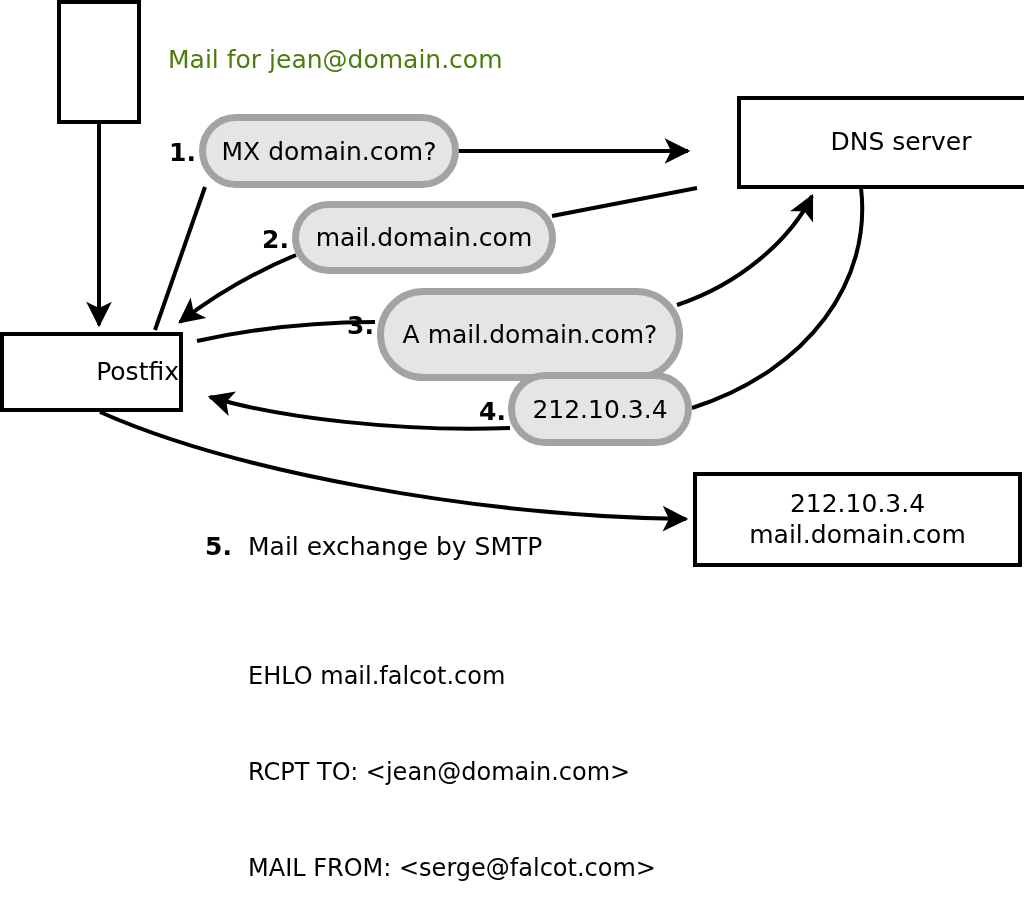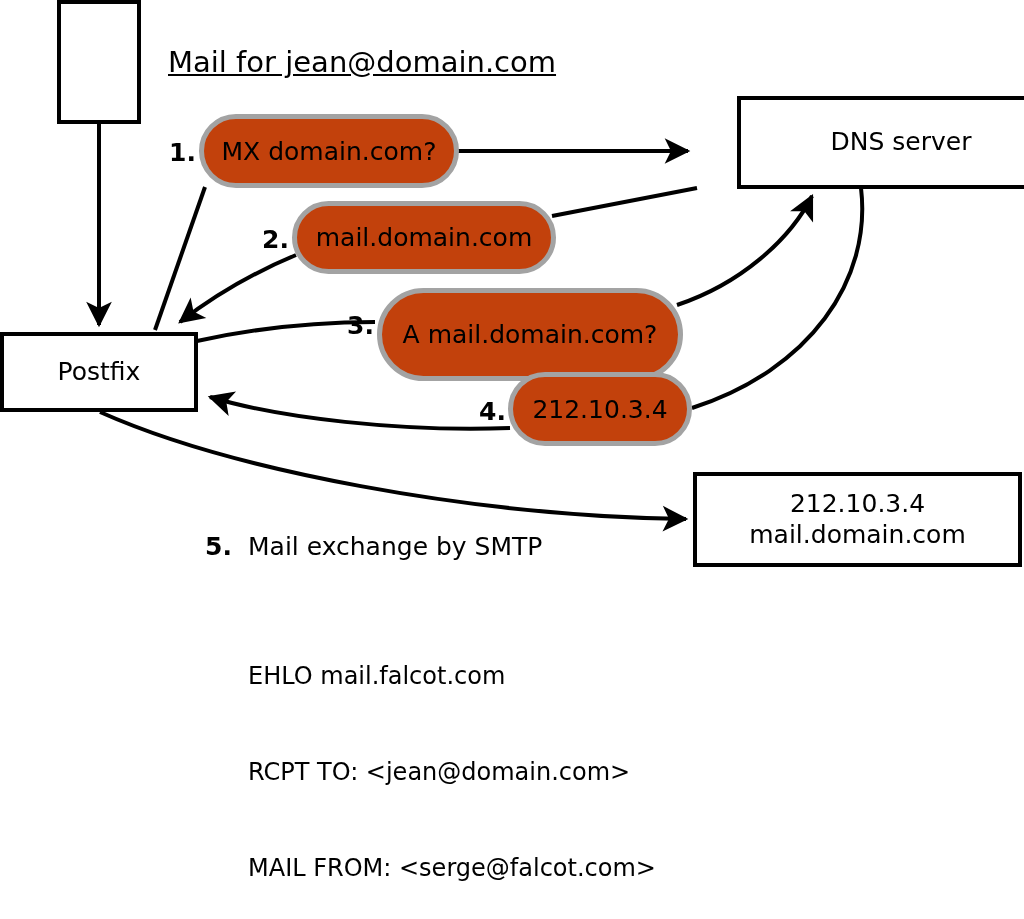--- a/index.html
+++ b/index.html
@@ -41,22 +41,22 @@
     line-height: 1.22;
     font-size: 25px;
     color: #000000;
   }
   .node-box .line2 { display: block; }
 
   
   .bubble {
     position: absolute;
     box-sizing: border-box;
-    border: 5px solid #a3a3a3;
-    background: #c2410c;
+    border: 7px solid #a3a3a3;
+    background: #e5e5e5;
     border-radius: 999px;
     display: flex;
     align-items: center;
     justify-content: center;
     font-size: 25px;
     color: #000000;
     white-space: nowrap;
   }
 
   
@@ -64,24 +64,23 @@
     position: absolute;
     font-weight: bold;
     font-size: 25px;
     color: #000000;
     z-index: 5;
   }
 
   
   .free-text {
     position: absolute;
-    font-size: 29px;
-    color: #000000;
+    font-size: 25px;
+    color: #4d7c0f;
     white-space: nowrap;
-    text-decoration: underline;
   }
   .smtp-label {
     position: absolute;
     font-size: 25px;
     color: #000000;
     white-space: nowrap;
   }
 
   .transcript {
     position: absolute;
@@ -125,21 +124,21 @@
       <path d="M510,428 C400,432 280,418 210,397" marker-end="url(#ah)"></path>
 
       <path d="M100,412 C230,470 470,516 686,519" marker-end="url(#ah)"></path>
     </g>
   </svg>
 
   <div class="node-box" style="left:57px; top:0px; width:84px; height:124px;">
     <span></span>
   </div>
 
-  <div class="node-box" style="left:0px; top:332px; width:198px; height:80px;">
+  <div class="node-box" style="left:0px; top:332px; width:183px; height:80px;justify-content:flex-end;">
     <span>Postfix</span>
   </div>
 
   <div class="node-box" style="left:695px; top:96px; width:328px; height:93px;margin-left:42px;">
     <span>DNS server</span>
   </div>
 
   <div class="node-box" style="left:693px; top:472px; width:329px; height:95px; flex-direction:column;">
     <span class="line1">212.10.3.4</span>
     <span class="line2">mail.domain.com</span>

